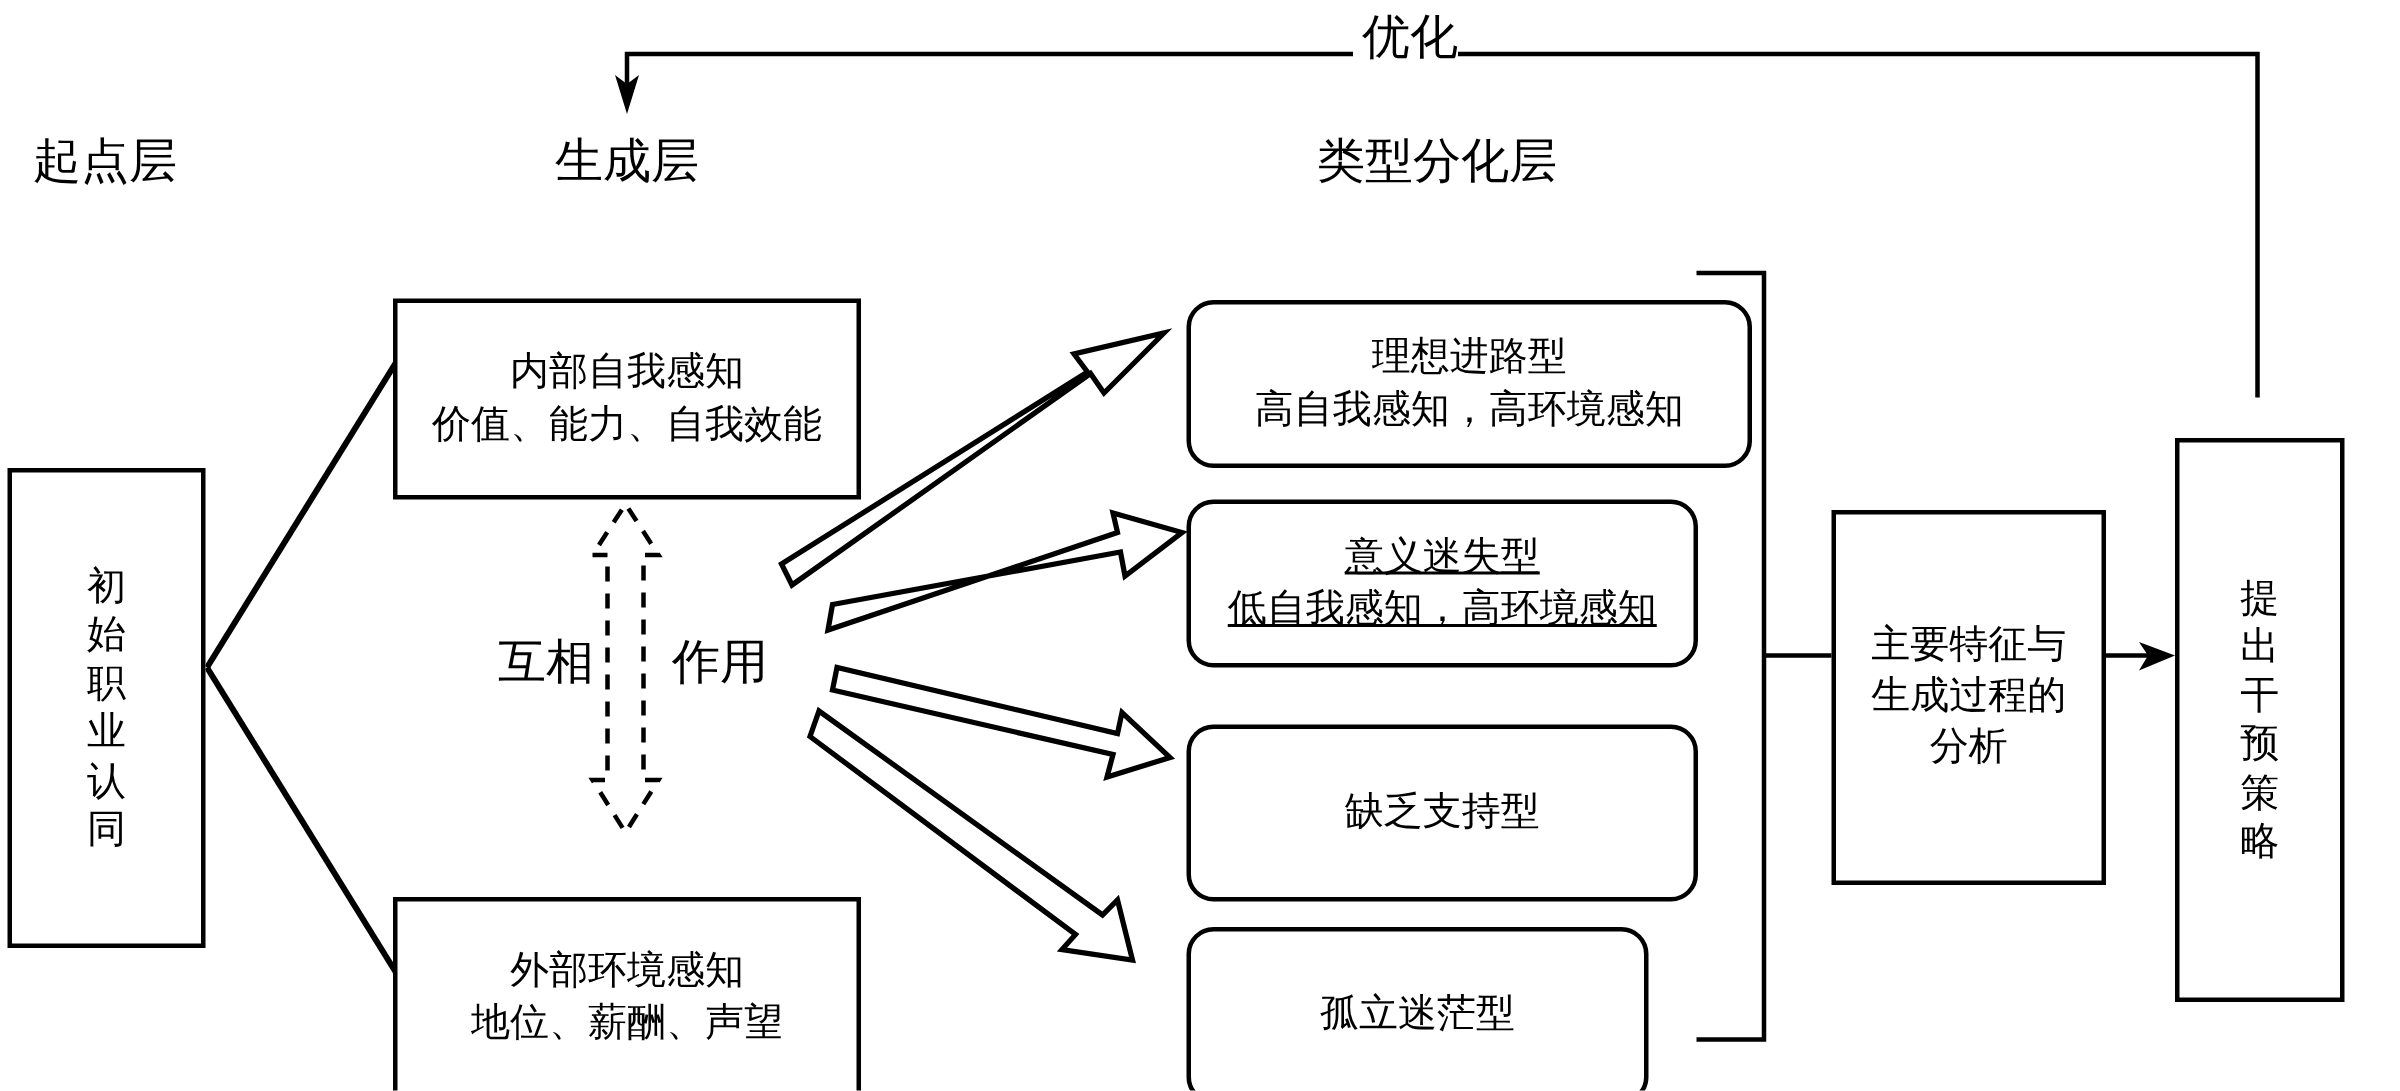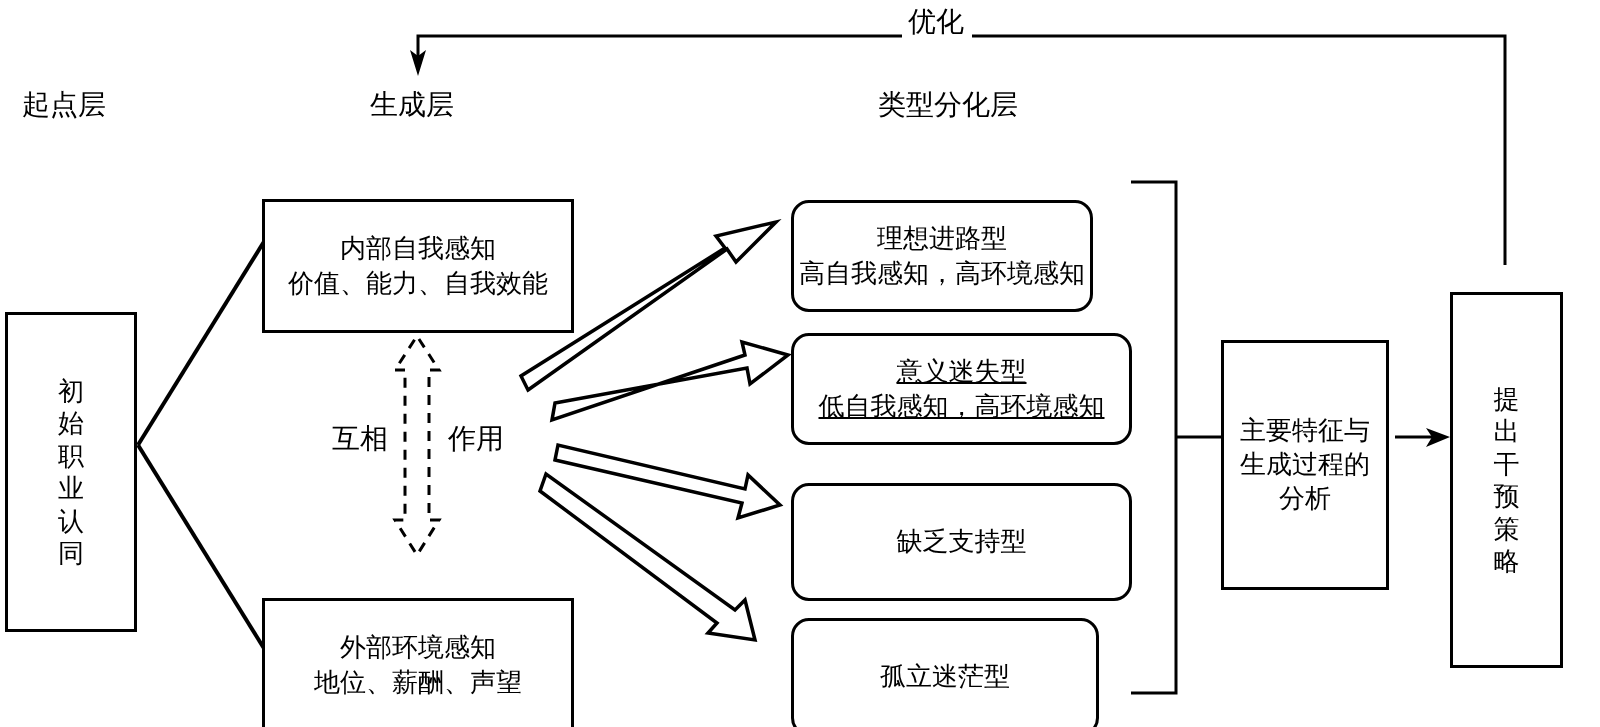--- a/index.html
+++ b/index.html
@@ -1,19 +1,19 @@
 <!DOCTYPE html>
 <html><head>
   <meta charset="utf-8">
   <style>
     html, body { margin:0; padding:0; background:#ffffff; }
     body { width:1600px; height:727px; position:relative; overflow:hidden;
            font-family:"DejaVu Sans", sans-serif; color:#000; }
     svg#lines { position:absolute; left:0; top:0; }
-    .label { position:absolute; font-size:28px; white-space:nowrap; line-height:1; }
+    .label { position:absolute; font-size:32px; white-space:nowrap; line-height:1; }
     .box { position:absolute; border:3px solid #000; box-sizing:border-box; background:#fff;
            display:flex; flex-direction:column; align-items:center; justify-content:center;
            text-align:center; font-size:26px; line-height:1.35;margin-top:28px; }
     .rounded { border-radius:18px; }
     .vert { letter-spacing:0; }
     .vert span { display:block; line-height:1.25; }
   </style>
 </head>
 <body>
 
@@ -66,36 +66,36 @@
 </div>
 
 <div class="box" style="left:262px;top:570px;width:312px;height:134px;">
   <div>外部环境感知</div>
   <div>地位、薪酬、声望</div>
 </div>
 
 <div class="label" style="left:332px;top:425px;">互相</div>
 <div class="label" style="left:448px;top:425px;">作用</div>
 
-<div class="box rounded" style="left:791px;top:172px;width:302px;height:112px;">
+<div class="box rounded" style="left:791px;top:172px;width:377px;height:112px;">
   <div>理想进路型</div>
   <div>高自我感知，高环境感知</div>
 </div>
 <div class="box rounded" style="left:791px;top:305px;width:341px;height:112px;text-decoration:underline;">
   <div>意义迷失型</div>
   <div>低自我感知，高环境感知</div>
 </div>
 <div class="box rounded" style="left:791px;top:455px;width:341px;height:118px;">
   <div>缺乏支持型</div>
 </div>
 <div class="box rounded" style="left:791px;top:590px;width:308px;height:118px;">
   <div>孤立迷茫型</div>
 </div>
 
-<div class="box" style="left:1221px;top:312px;width:168px;height:250px;font-size:26px;line-height:1.3;">
+<div class="box" style="left:1221px;top:312px;width:183px;height:250px;font-size:26px;line-height:1.3;">
   <div>主要特征与</div>
   <div>生成过程的</div>
   <div>分析</div>
 </div>
 
 <div class="box vert" style="left:1450px;top:264px;width:113px;height:376px;">
   <div id="strategy-text">
       <span>提</span>
       <span>出</span>
       <span>干</span>

